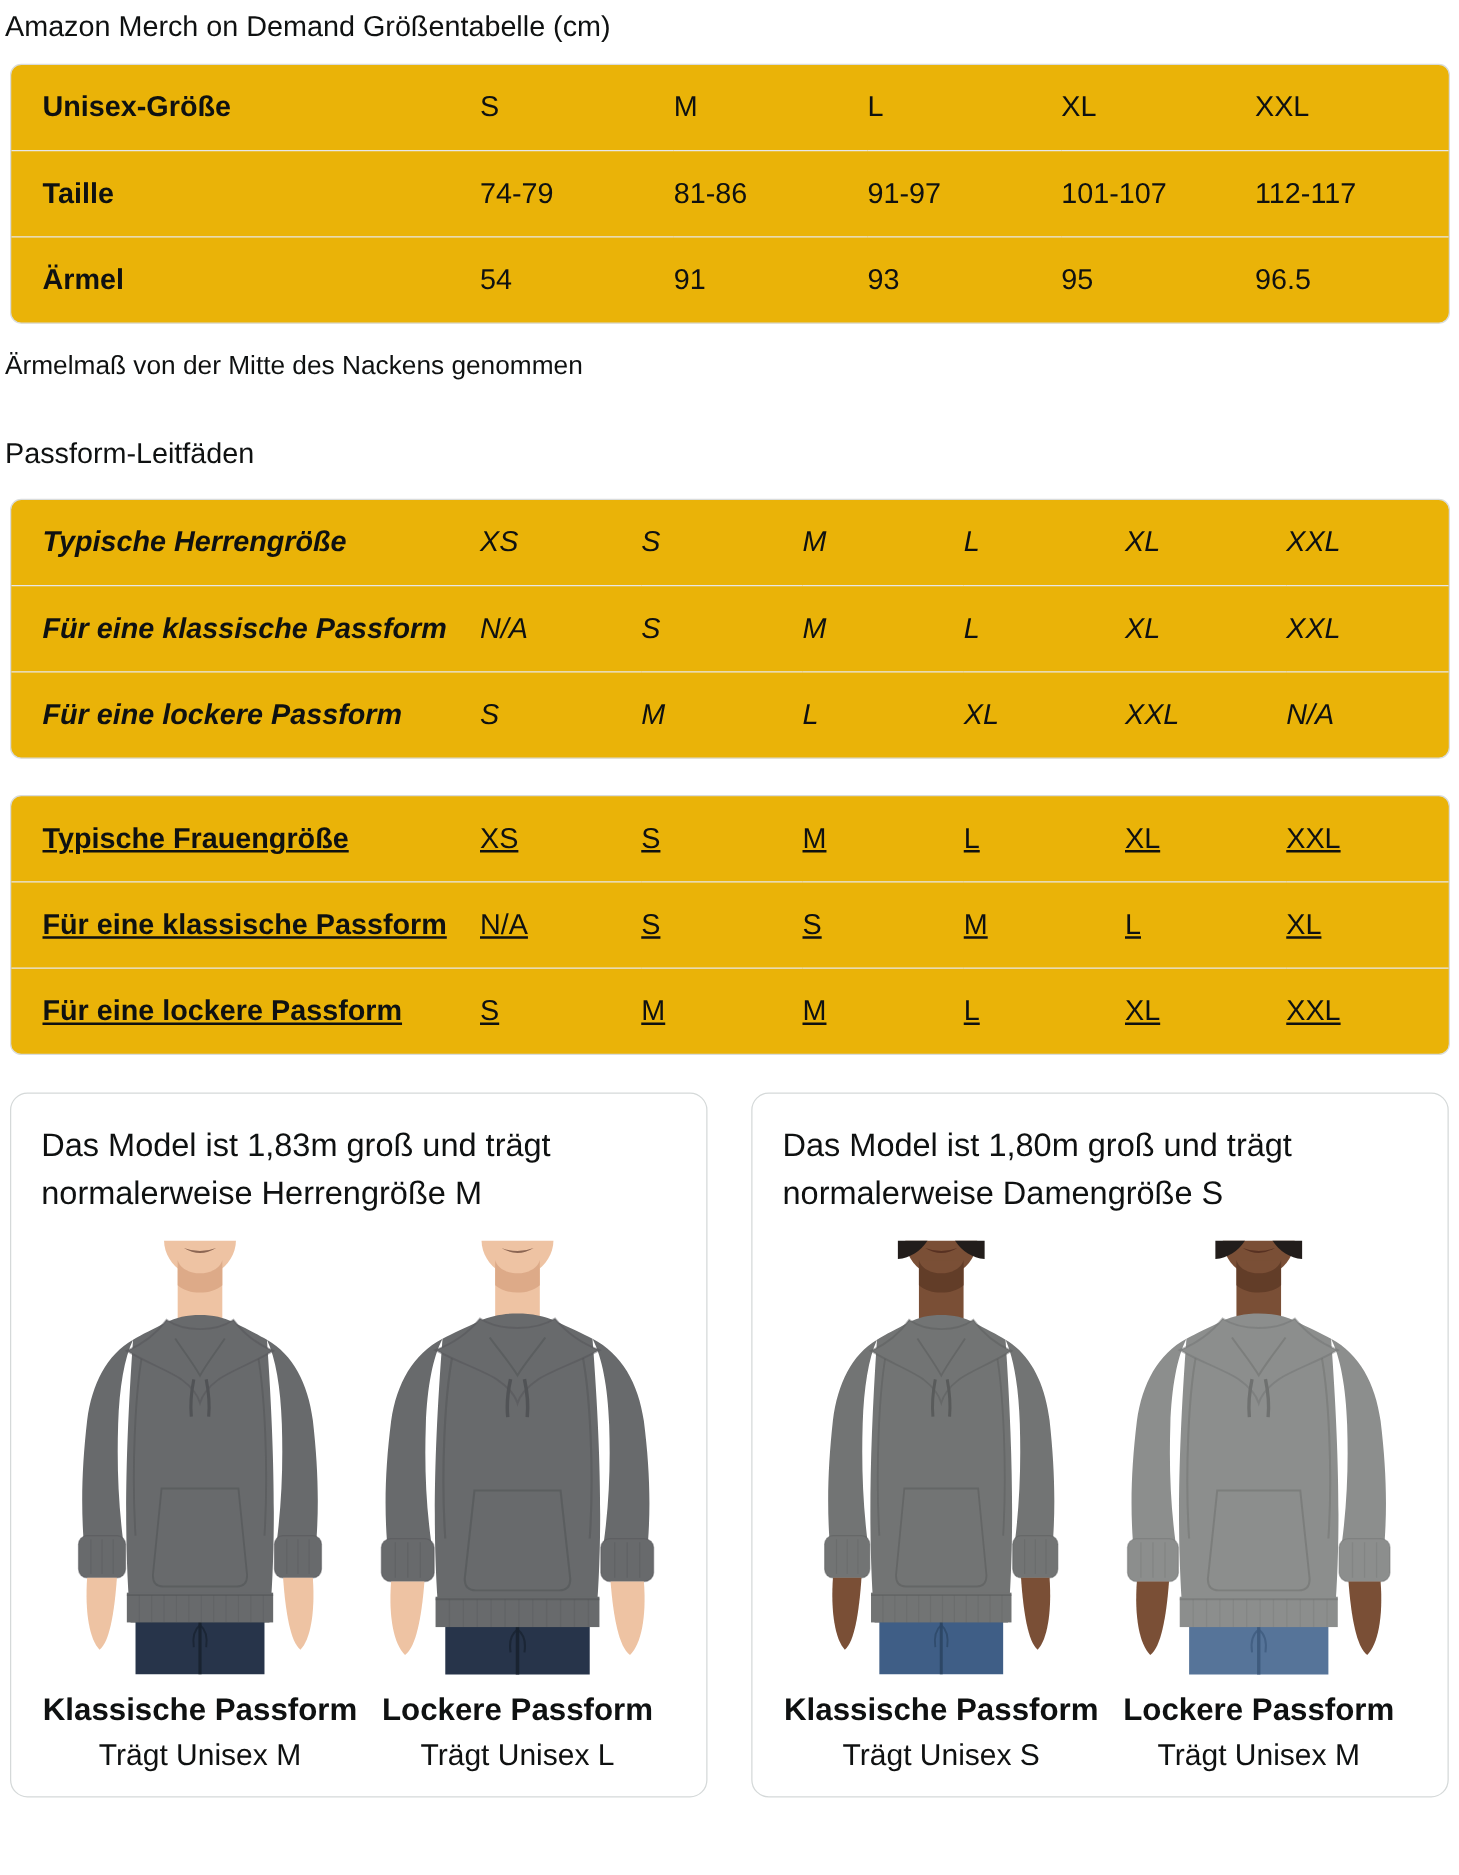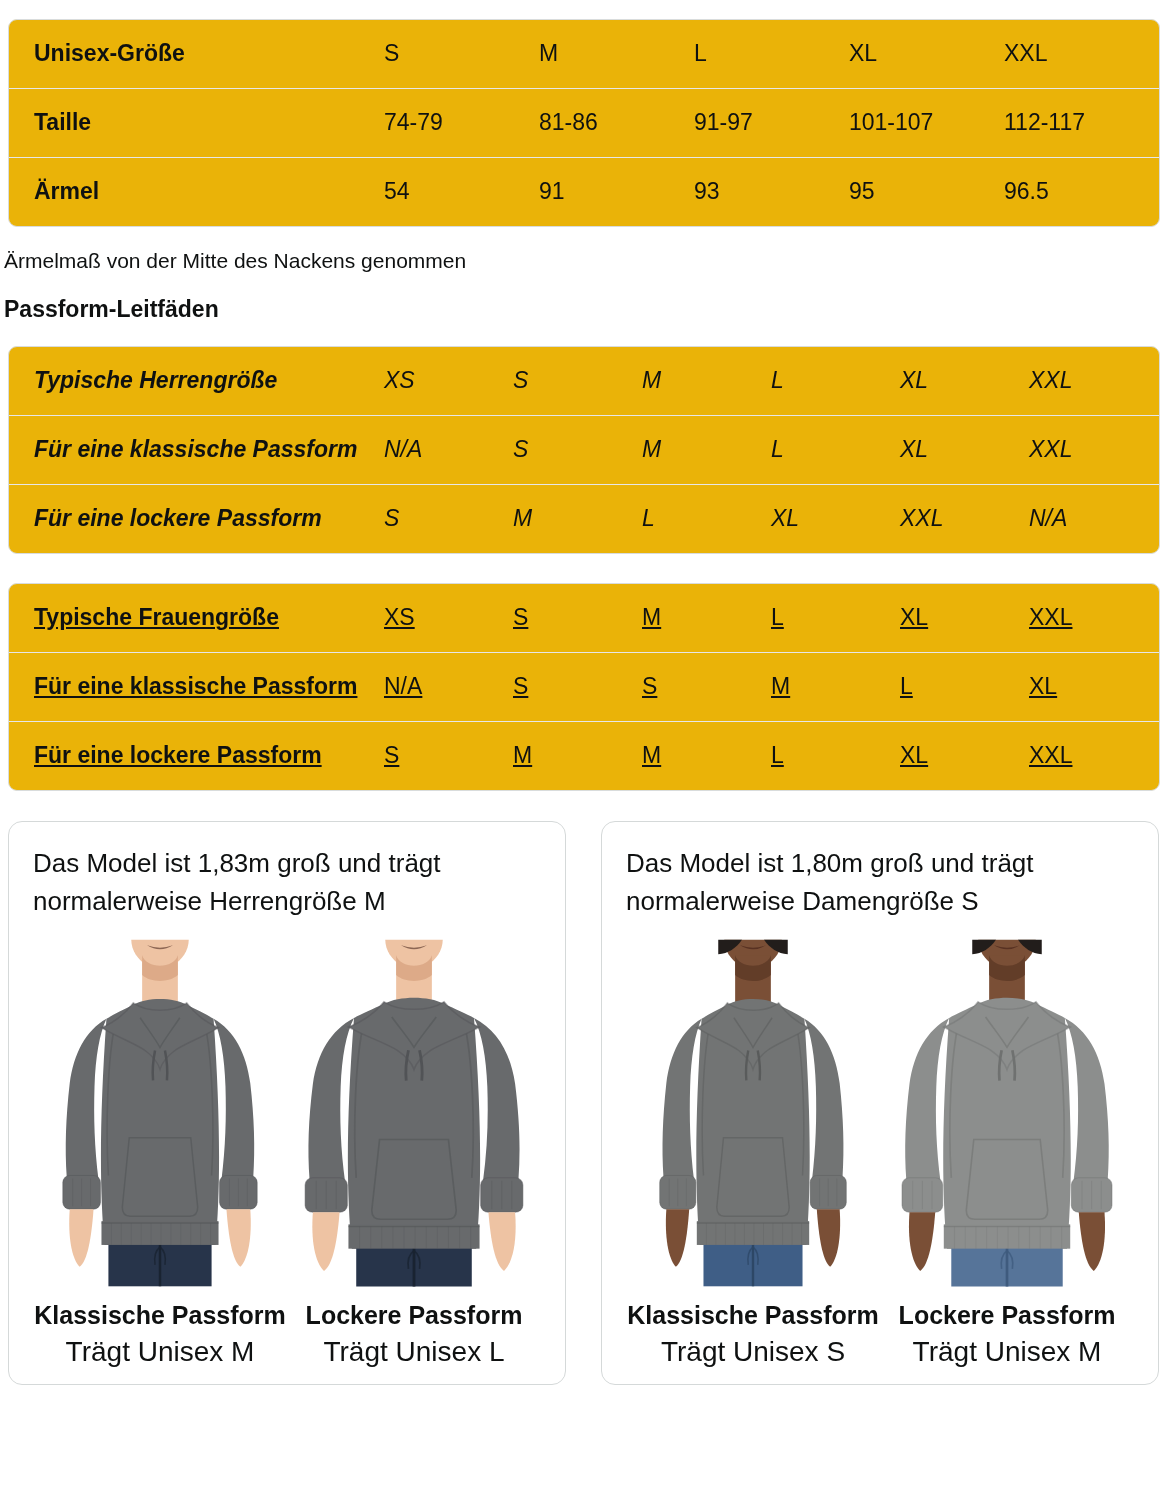--- a/index.html
+++ b/index.html
@@ -27,34 +27,34 @@
   .page-title{font-size:23px;font-weight:400;margin:2px 0 0 -4px;line-height:30px;}
   table.sizes{
     width:1150px;border:1px solid var(--table-border);border-radius:9px;
     border-spacing:0;border-collapse:separate;table-layout:fixed;
     margin-top:15px;overflow:hidden;background:#eab308;
   }
   table.sizes td{font-size:23px;padding:20px 0 21px 0;vertical-align:middle;white-space:nowrap;}
   table.sizes td.lbl{font-weight:700;padding-left:25px;}
   table.sizes tr + tr td{border-top:1px solid var(--row-divider);}
   .note{font-size:21px;margin:21px 0 0 -4px;line-height:26px;}
-  .section-title{font-size:23px;font-weight:700;margin:20px 0 0 -4px;line-height:30px;}
+  .section-title{font-size:23px;font-weight:400;margin:41px 0 0 -4px;line-height:30px;}
   table.fit1{margin-top:22px;font-style:italic;}
   table.fit2{margin-top:29px;text-decoration:underline;}
   .cards{display:flex;gap:35px;margin-top:30px;}
   .card{
     flex:1;border:1px solid var(--card-border);border-radius:14px;
     padding:22px 24px 18px 24px;background:#fff;
   }
   .card-heading{font-size:26px;line-height:38px;font-weight:400;}
   .figs{display:flex;margin-top:18px;}
   .fig-col{flex:1;display:flex;flex-direction:column;align-items:center;}
   svg.fig{width:248px;height:350px;display:block;}
   .cap-bold{font-weight:700;font-size:25px;margin-top:12px;text-align:center;line-height:31px;}
-  .cap-sub{font-size:28px;margin-top:6px;text-align:center;line-height:29px;}
+  .cap-sub{font-size:24px;margin-top:6px;text-align:center;line-height:29px;}
   
   .fig-m-c{--skin:var(--male-skin);--skin-shade:var(--male-skin-shade);--hoodie:var(--male-hoodie);--hoodie-dark:var(--male-hoodie-dark);--jeans:var(--male-jeans);--jeans-dark:var(--male-jeans-dark);--hair-o:0;--fit-x:1;--fit-y:1;}
   .fig-m-l{--skin:var(--male-skin);--skin-shade:var(--male-skin-shade);--hoodie:var(--male-hoodie);--hoodie-dark:var(--male-hoodie-dark);--jeans:var(--male-jeans);--jeans-dark:var(--male-jeans-dark);--hair-o:0;--fit-x:1.12;--fit-y:1.02;}
   .fig-f-c{--skin:var(--female-skin);--skin-shade:var(--female-skin-shade);--hair:var(--female-hair);--hoodie:var(--female-hoodie);--hoodie-dark:var(--female-hoodie-dark);--jeans:var(--female-jeans);--jeans-dark:var(--female-jeans-dark);--hair-o:1;--fit-x:0.96;--fit-y:1;}
   .fig-f-l{--skin:var(--female-skin);--skin-shade:var(--female-skin-shade);--hair:var(--female-hair);--hoodie:var(--female-hoodie-loose);--hoodie-dark:var(--female-hoodie-loose-dark);--jeans:var(--female-jeans-loose);--jeans-dark:var(--female-jeans-loose-dark);--hair-o:1;--fit-x:1.08;--fit-y:1.02;}
 </style>
 </head>
 <body>
 
 <svg width="0" height="0" style="position:absolute" aria-hidden="true">
@@ -104,20 +104,21 @@
           <path d="M120,112 C118,122 117,131 118,142"></path>
           <path d="M130,112 C132,122 133,131 132,142"></path>
         </g>
       </g>
     </symbol>
   </defs>
 </svg>
 
 <div class="page">
 
+  <div class="page-title">Amazon Merch on Demand Größentabelle (cm)</div>
 
   <table class="sizes">
     <colgroup>
         <col style="width:375px">
         <col style="width:155px">
         <col style="width:155px">
         <col style="width:155px">
         <col style="width:155px">
         <col style="width:155px">
       </colgroup>

